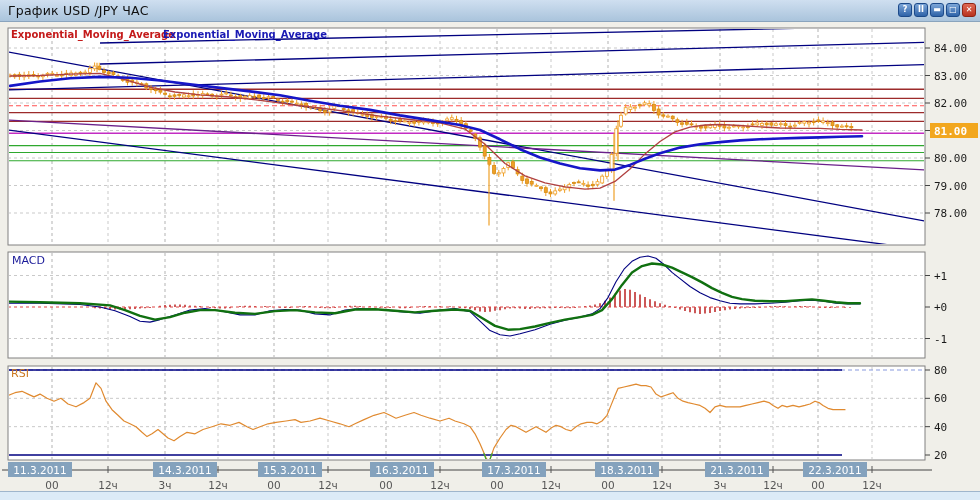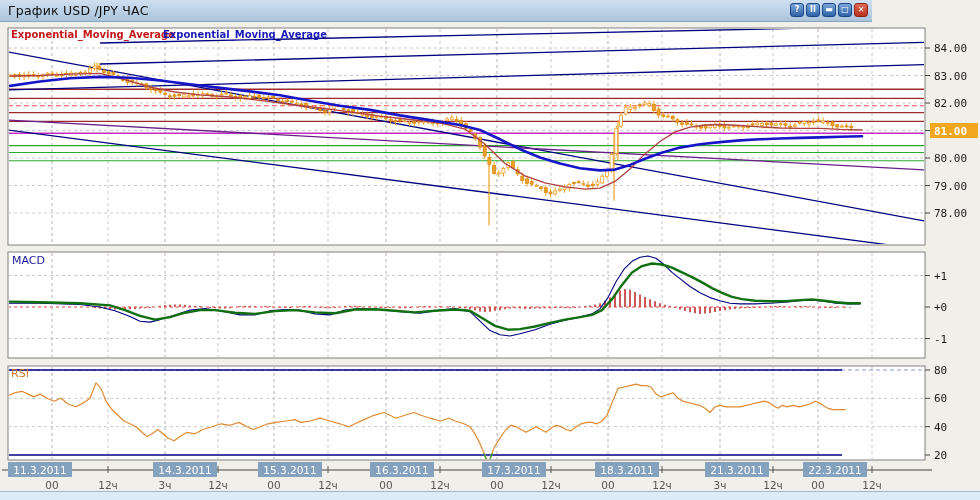--- a/index.html
+++ b/index.html
@@ -1,18 +1,18 @@
 <!DOCTYPE html>
 <html><head>
 <meta charset="utf-8">
 <style>
   html,body{margin:0;padding:0;background:#888;}
   #app{position:relative;width:980px;height:500px;background:#f0efe9;overflow:hidden;
        font-family:"DejaVu Sans",sans-serif;}
-  #titlebar{position:absolute;left:0;top:0;width:872px;height:22px;
+  #titlebar{position:absolute;left:0;top:0;width:980px;height:22px;
     background:linear-gradient(#cfdff0,#aac4dc);border-bottom:1px solid #8aa4bd;
     display:flex;align-items:center;box-sizing:border-box;}
   #titlebar .title{margin-left:8px;font-size:12.5px;color:#101010;letter-spacing:0.2px;}
   #winbtns{position:absolute;right:4px;top:3px;display:flex;gap:2px;}
   .wbtn{width:14px;height:14px;border-radius:3px;border:1px solid #1c4a8a;
     background:linear-gradient(#7da6d8,#2f63a8);color:#fff;font-size:8px;font-weight:bold;
     display:flex;align-items:center;justify-content:center;box-sizing:border-box;
     font-family:"DejaVu Sans",sans-serif;cursor:default;line-height:1;}
   .wbtn.close{background:linear-gradient(#e06a55,#b93220);border-color:#8f2516;}
   #cv{position:absolute;left:0;top:0;}

